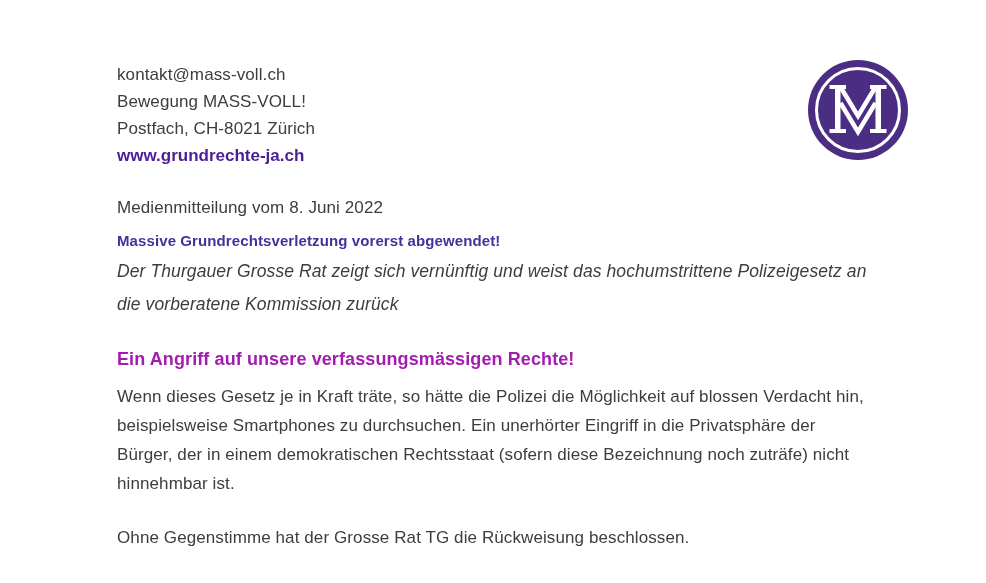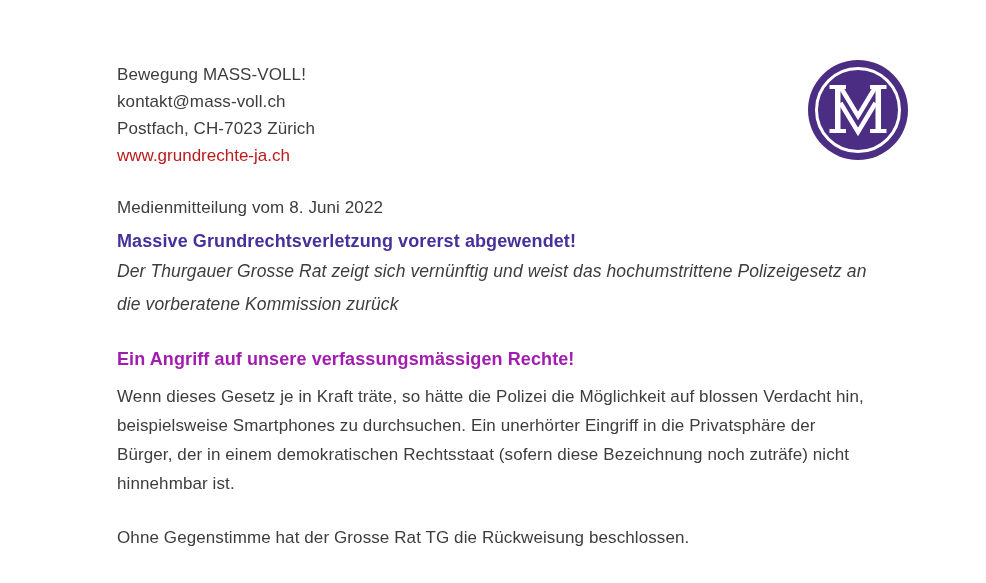--- a/index.html
+++ b/index.html
@@ -25,22 +25,22 @@
   }
   .letterhead .line {
     font-size: 17px;
     line-height: 27px;
     color: #3d3d3d;
     letter-spacing: 0.1px;
   }
   .letterhead .website {
     font-size: 17px;
     line-height: 27px;
-    font-weight: 400;
-    color: #b91c1c;
+    font-weight: 700;
+    color: #4c1d95;
     text-decoration: none;
     display: inline-block;
   }
   
   .logo {
     position: absolute;
     top: 60px;
     left: 808px;
     width: 100px;
     height: 100px;
@@ -54,21 +54,21 @@
     width: 755px;
   }
   .dateline {
     font-size: 17px;
     line-height: 24px;
     color: #3d3d3d;
     letter-spacing: 0.1px;
   }
   .title {
     margin-top: 7px;
-    font-size: 18px;
+    font-size: 15px;
     line-height: 28px;
     font-weight: 700;
     color: #46309b;
     letter-spacing: 0.1px;
   }
   .lead {
     font-size: 17.5px;
     line-height: 33px;
     font-style: italic;
     color: #3d3d3d;
@@ -90,23 +90,23 @@
   }
   .section-1 { margin-top: 26px; }
   .section-2 { margin-top: 25px; }
 </style>
 </head>
 <body>
 
 <div class="page">
 
   <header class="letterhead">
+    <div class="line">kontakt@mass-voll.ch</div>
     <div class="line">Bewegung MASS-VOLL!</div>
-    <div class="line">kontakt@mass-voll.ch</div>
-    <div class="line">Postfach, CH-7023 Zürich</div>
+    <div class="line">Postfach, CH-8021 Zürich</div>
     <a href="#" class="website">www.grundrechte-ja.ch</a>
   </header>
 
   <div class="logo">
     <span>
       <svg viewBox="0 0 100 100" xmlns="http://www.w3.org/2000/svg" aria-hidden="true">
         <circle cx="50" cy="50" r="50" fill="#4b2e83"></circle>
         <circle cx="50" cy="50" r="41.5" fill="none" stroke="#ffffff" stroke-width="3"></circle>
 
         <rect x="27" y="25" width="5.5" height="48" fill="#ffffff"></rect>

